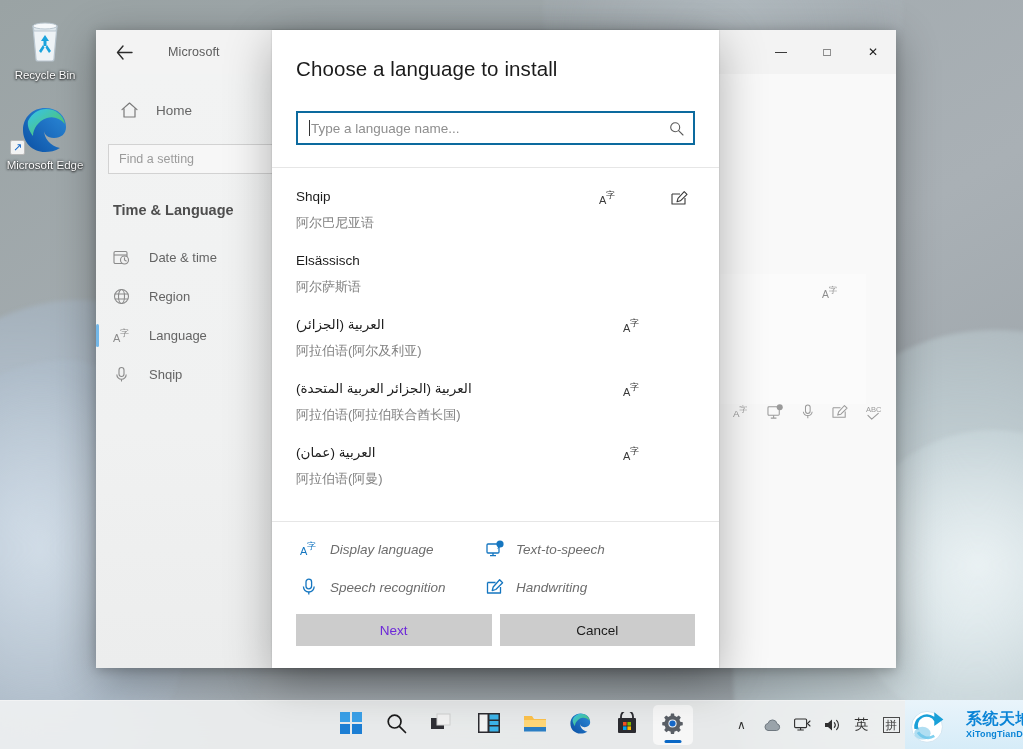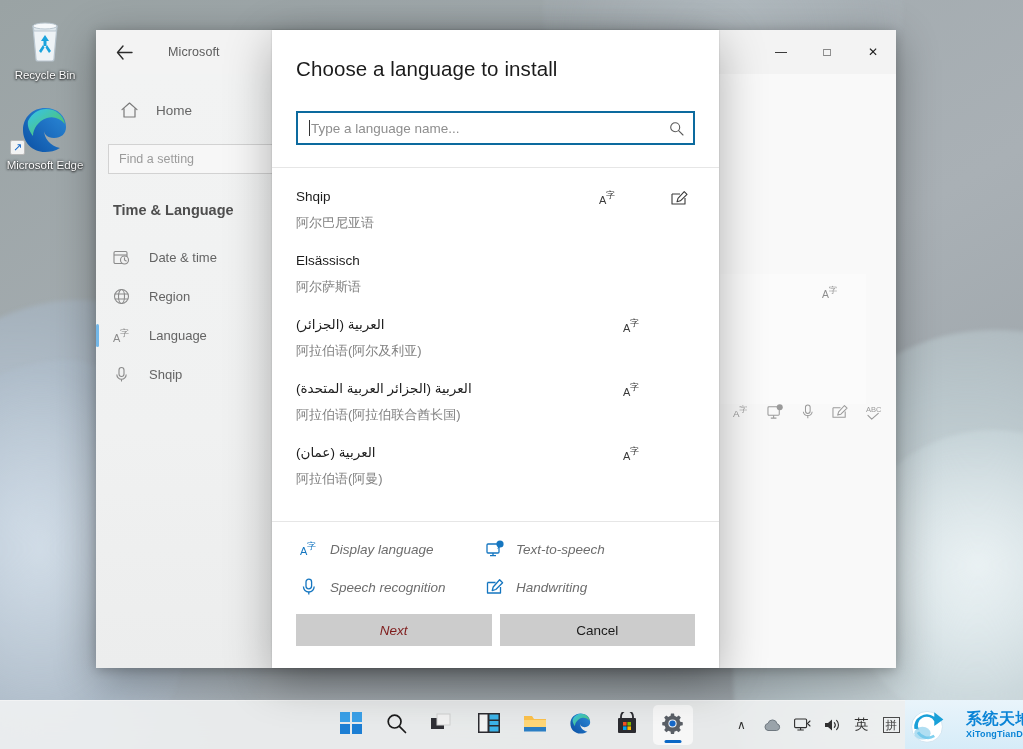--- a/index.html
+++ b/index.html
@@ -205,21 +205,21 @@
   }
   .legend-txt { font-size: 13.5px; color: #6d6d6d; margin-left: 8px; font-style: italic; }
 
   #dialog-actions {
     padding: 14px 24px 22px 24px; display: flex; gap: 8px; flex: 0 0 auto;
   }
   .dlg-btn {
     flex: 1; height: 32px; display: flex; align-items: center; justify-content: center;
     font-size: 13.5px; border: none; background: #cccccc; font-family: inherit;
   }
-  .dlg-btn.disabled { color: #7f1d1d; cursor: default; font-style: italic; }
+  .dlg-btn.disabled { color: #6d28d9; cursor: default; }
   .dlg-btn.enabled { color: #1b1b1b; cursor: pointer; }
 
   
   #taskbar {
     position: absolute; left: 0; bottom: 0; width: 1023px; height: 49px;
     background: rgba(243,244,245,.86);
     backdrop-filter: blur(18px);
     display: flex; align-items: center; border-top: 1px solid rgba(255,255,255,.35);
   }
   #taskbar-center {

